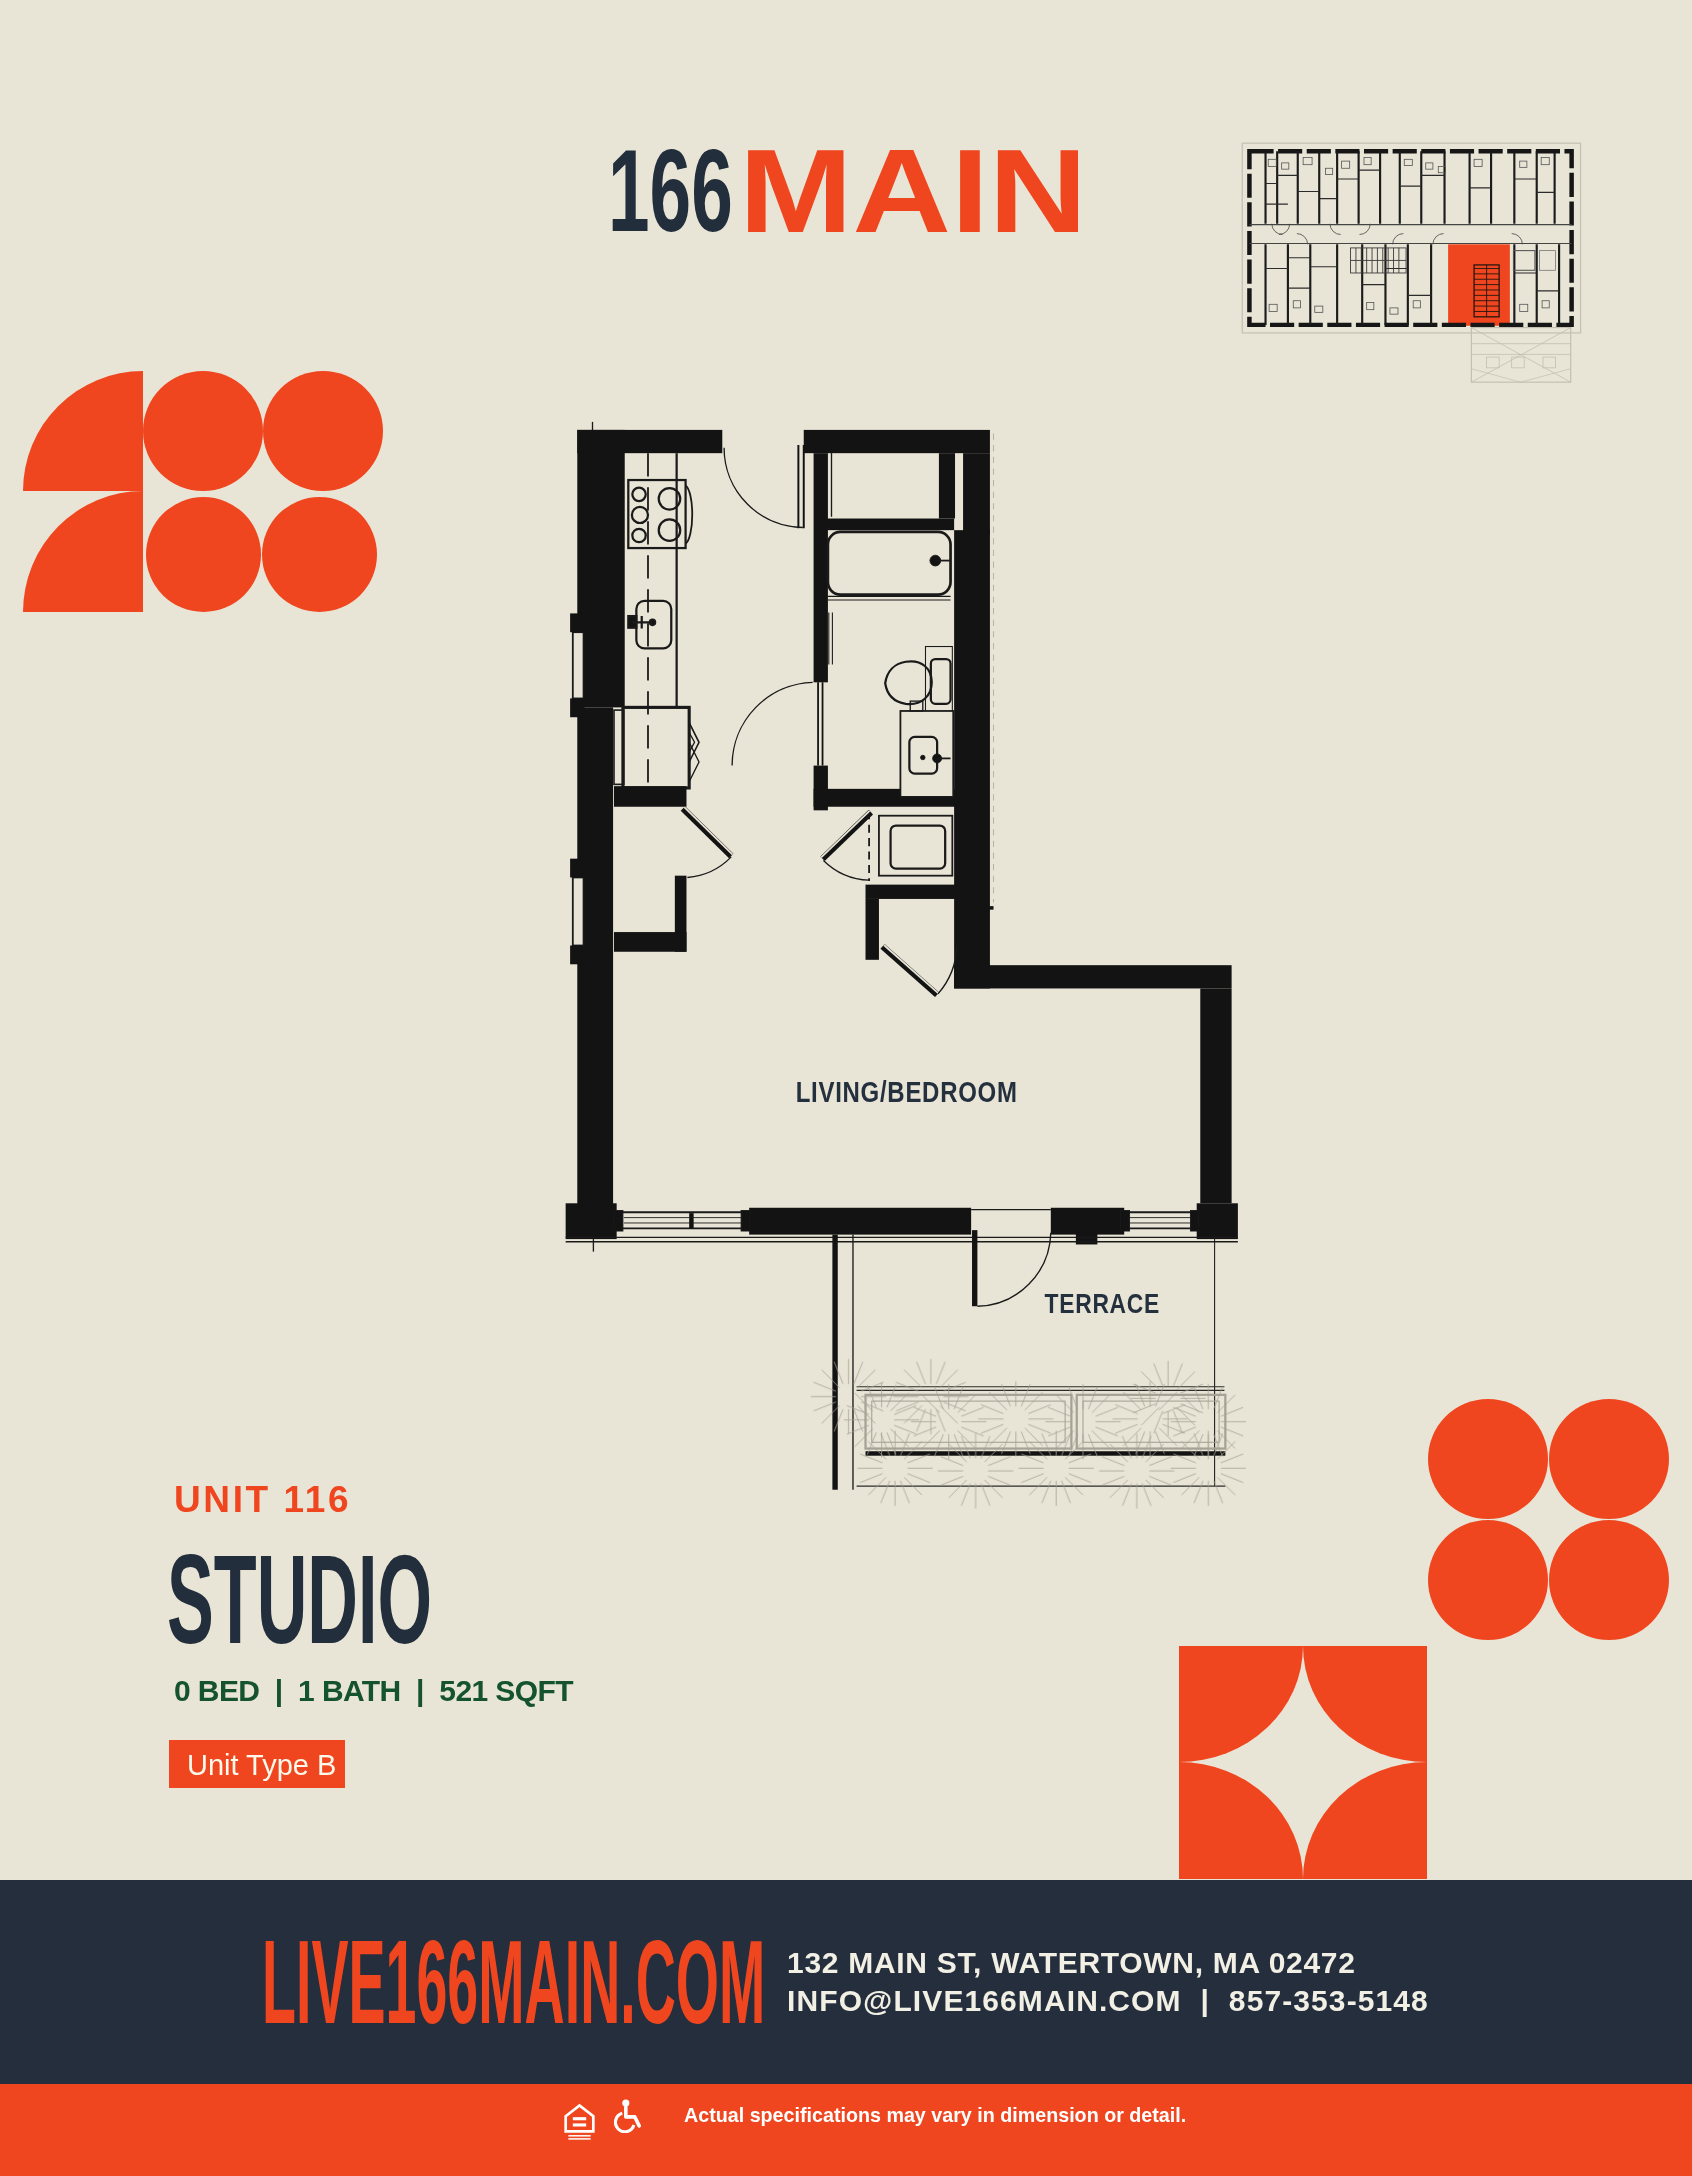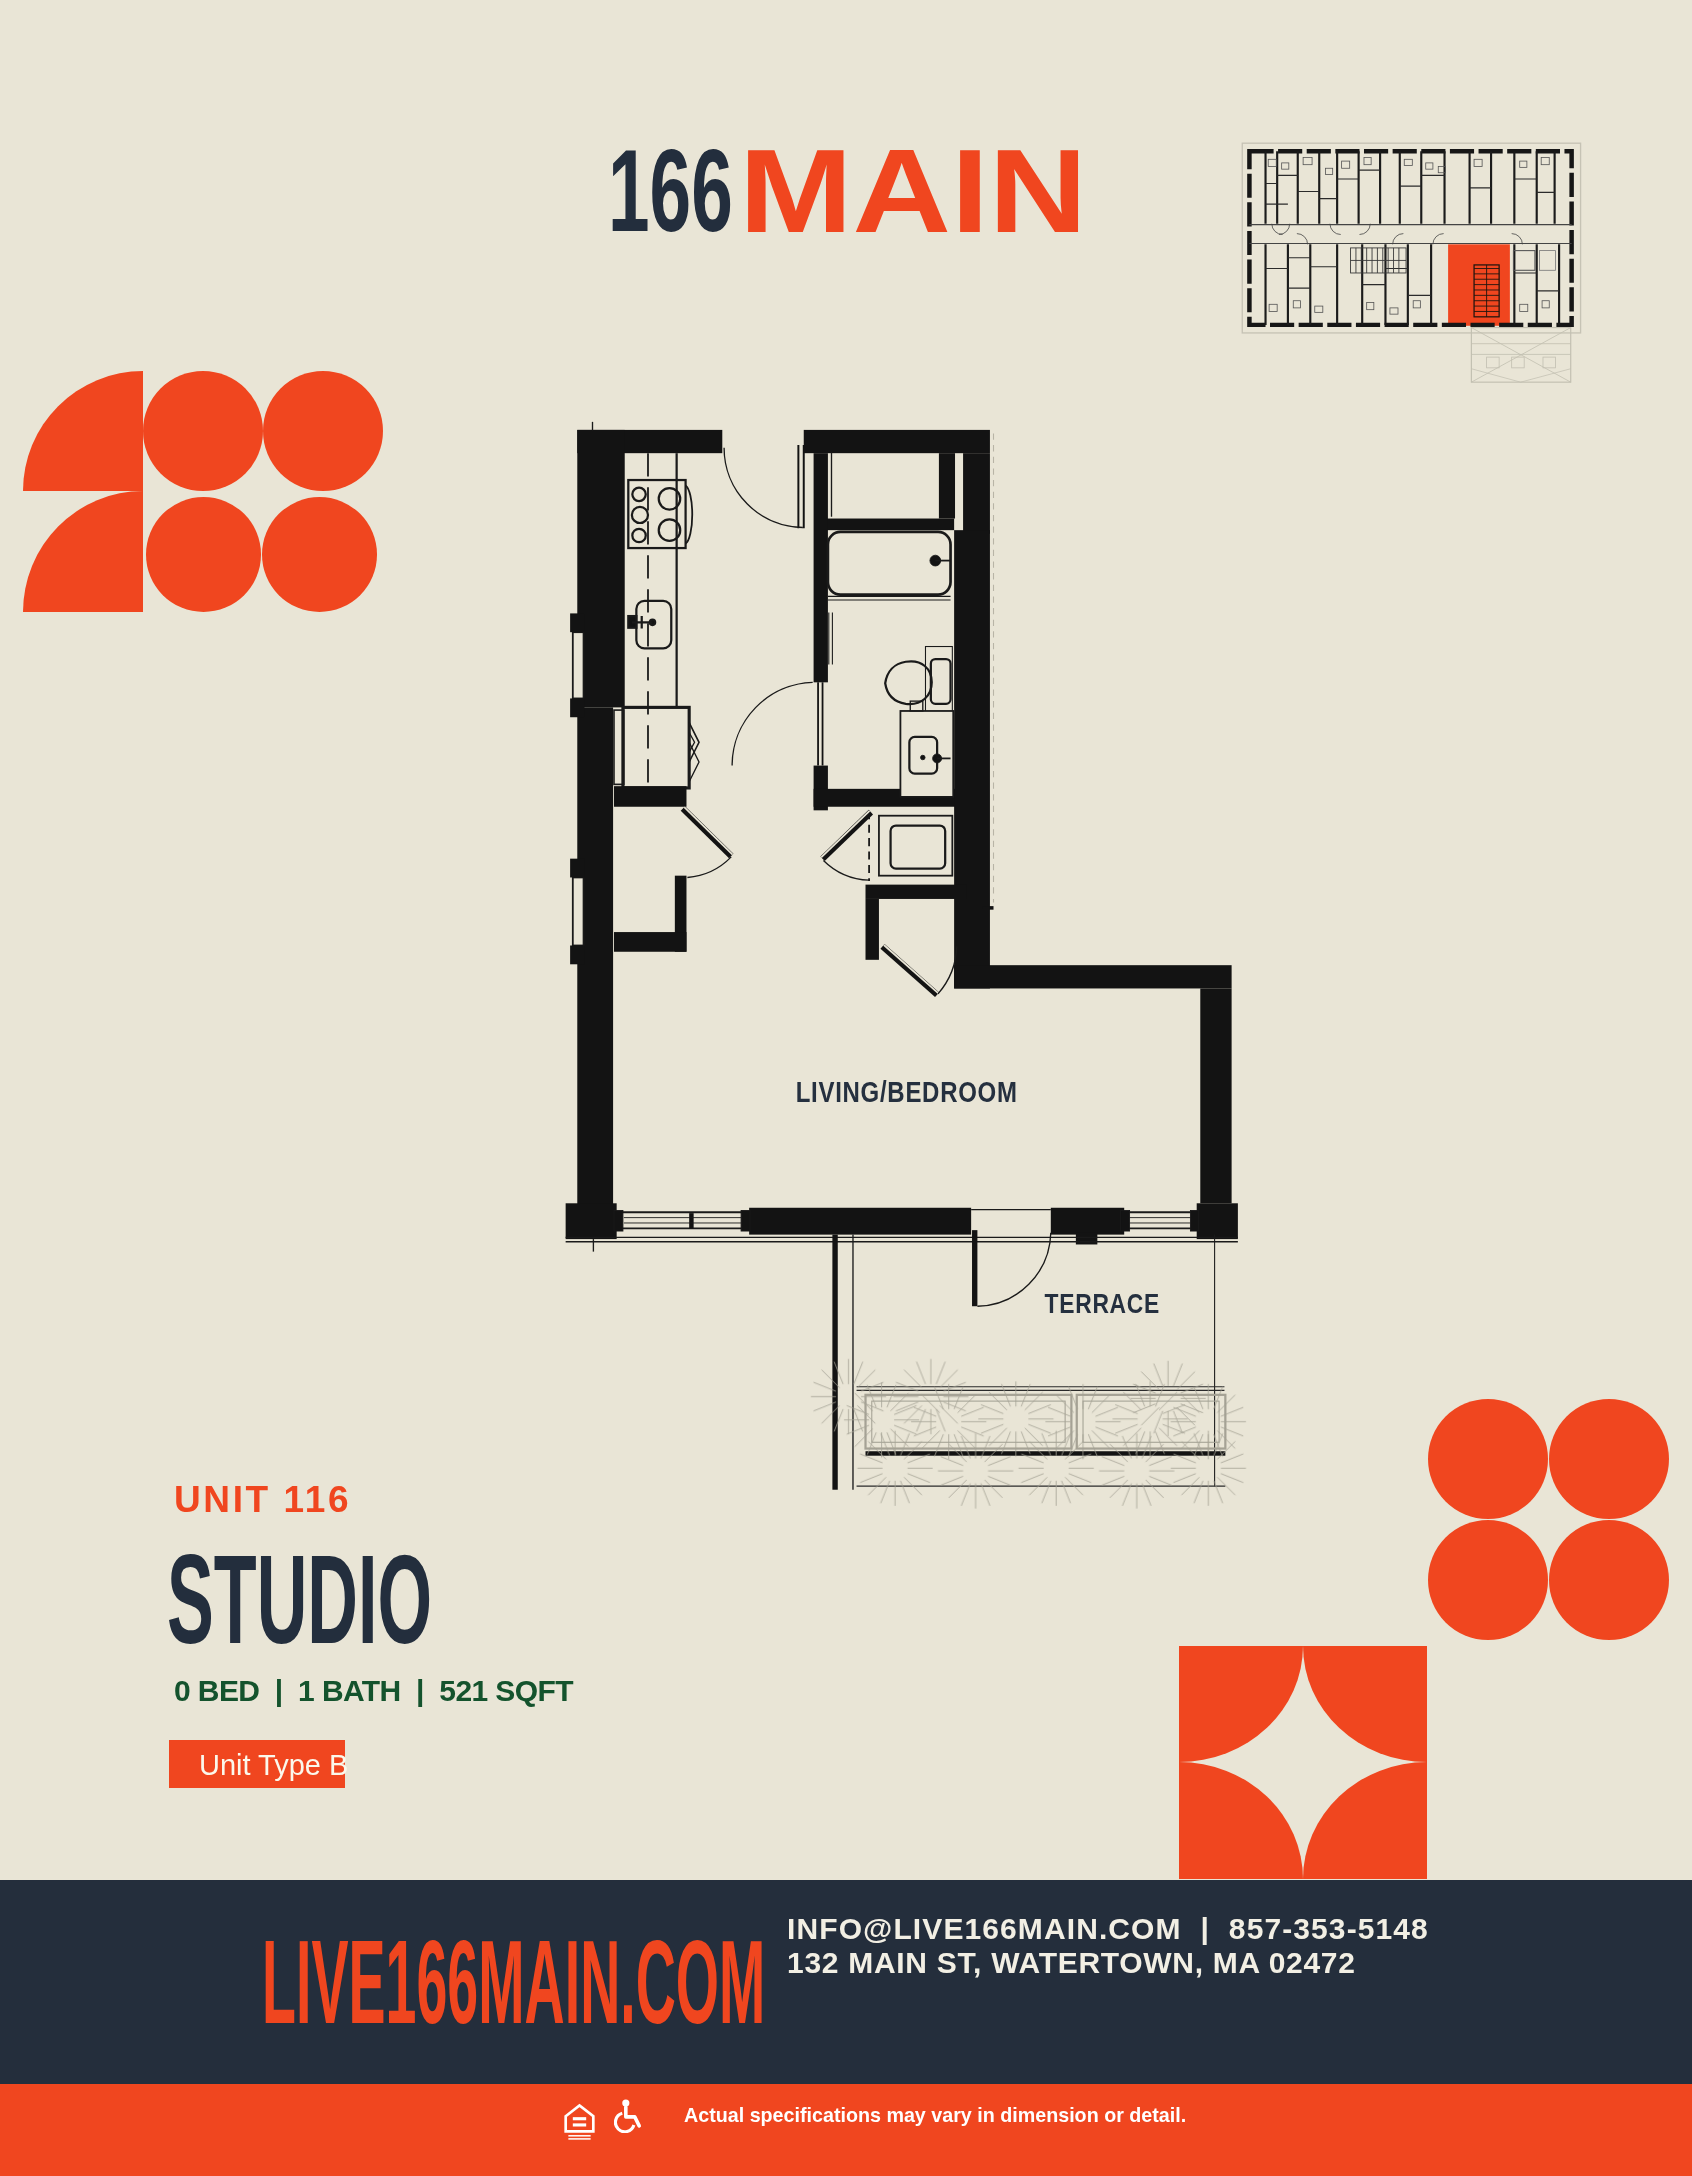--- a/index.html
+++ b/index.html
@@ -333,21 +333,21 @@
 </g>
 </svg>
 
 <div class="t" style="left:174px;top:1481px;font-size:37px;color:#F0461F;letter-spacing:2.6px">UNIT 116</div>
 
 <div class="t" style="left:167px;top:1537px;font-size:126px;color:#232E3D;transform:scaleX(0.557)">STUDIO</div>
 
 <div class="t" style="left:174px;top:1676px;font-size:30px;color:#14532d;letter-spacing:-0.6px">0 BED&nbsp; | &nbsp;1 BATH&nbsp; | &nbsp;521 SQFT</div>
 
 <div class="abs" style="left:169px;top:1740px;width:176px;height:48px;background:#F0461F"></div>
-<div class="t" style="left:199px;top:1751px;font-size:29px;font-weight:normal;color:#FBF8EC">Unit Type B</div>
+<div class="t" style="left:187px;top:1751px;font-size:29px;font-weight:normal;color:#FBF8EC">Unit Type B</div>
 
 <div>
 
 <div class="circ" style="left:1428px;top:1399px;width:120px;height:120px"></div>
 
 <div class="circ" style="left:1549px;top:1399px;width:120px;height:120px"></div>
 
 <div class="circ" style="left:1428px;top:1520px;width:120px;height:120px"></div>
 
 <div class="circ" style="left:1549px;top:1520px;width:120px;height:120px"></div>
@@ -359,21 +359,21 @@
 <div class="abs" style="left:0;top:116px;width:124px;height:117px;background:#F0461F;border-top-right-radius:100%"></div>
 <div class="abs" style="left:124px;top:116px;width:124px;height:117px;background:#F0461F;border-top-left-radius:100%"></div>
 </div>
 
 <div class="abs" style="left:0;top:1880px;width:1693px;height:204px;background:#242E3C"></div>
 
 <div class="t" id="url" style="left:262px;top:1923px;font-size:118px;color:#F0461F;transform:scaleX(0.471)">LIVE166MAIN.COM</div>
 
 <div class="t" id="addr1" style="left:787px;top:1948px;font-size:30px;color:#F2EFE4;letter-spacing:0.7px">132 MAIN ST, WATERTOWN, MA 02472</div>
 
-<div class="t" id="addr2" style="left:787px;top:1914px;font-size:30px;color:#F2EFE4;letter-spacing:1.1px">INFO@LIVE166MAIN.COM&nbsp; |&nbsp; 857-353-5148</div>
+<div class="t" id="addr2" style="left:787px;top:1986px;font-size:30px;color:#F2EFE4;letter-spacing:1.1px">INFO@LIVE166MAIN.COM&nbsp; |&nbsp; 857-353-5148</div>
 
 <div class="abs" style="left:0;top:2084px;width:1693px;height:92px;background:#F0461F"></div>
 
 <svg class="abs" style="left:563px;top:2102px" width="33" height="41" viewBox="0 0 37 46">
 <path d="M3 16 L18.5 4 L34 16 V33 H3 Z" stroke="#fff" stroke-width="3" fill="none"></path>
 <rect x="11" y="17" width="15" height="3.5" fill="#fff"></rect>
 <rect x="11" y="24" width="15" height="3.5" fill="#fff"></rect>
 <rect x="6" y="37" width="25" height="1.8" fill="#fff" opacity="0.95"></rect>
 <rect x="6" y="40.5" width="25" height="1.8" fill="#fff" opacity="0.95"></rect>
 </svg>

